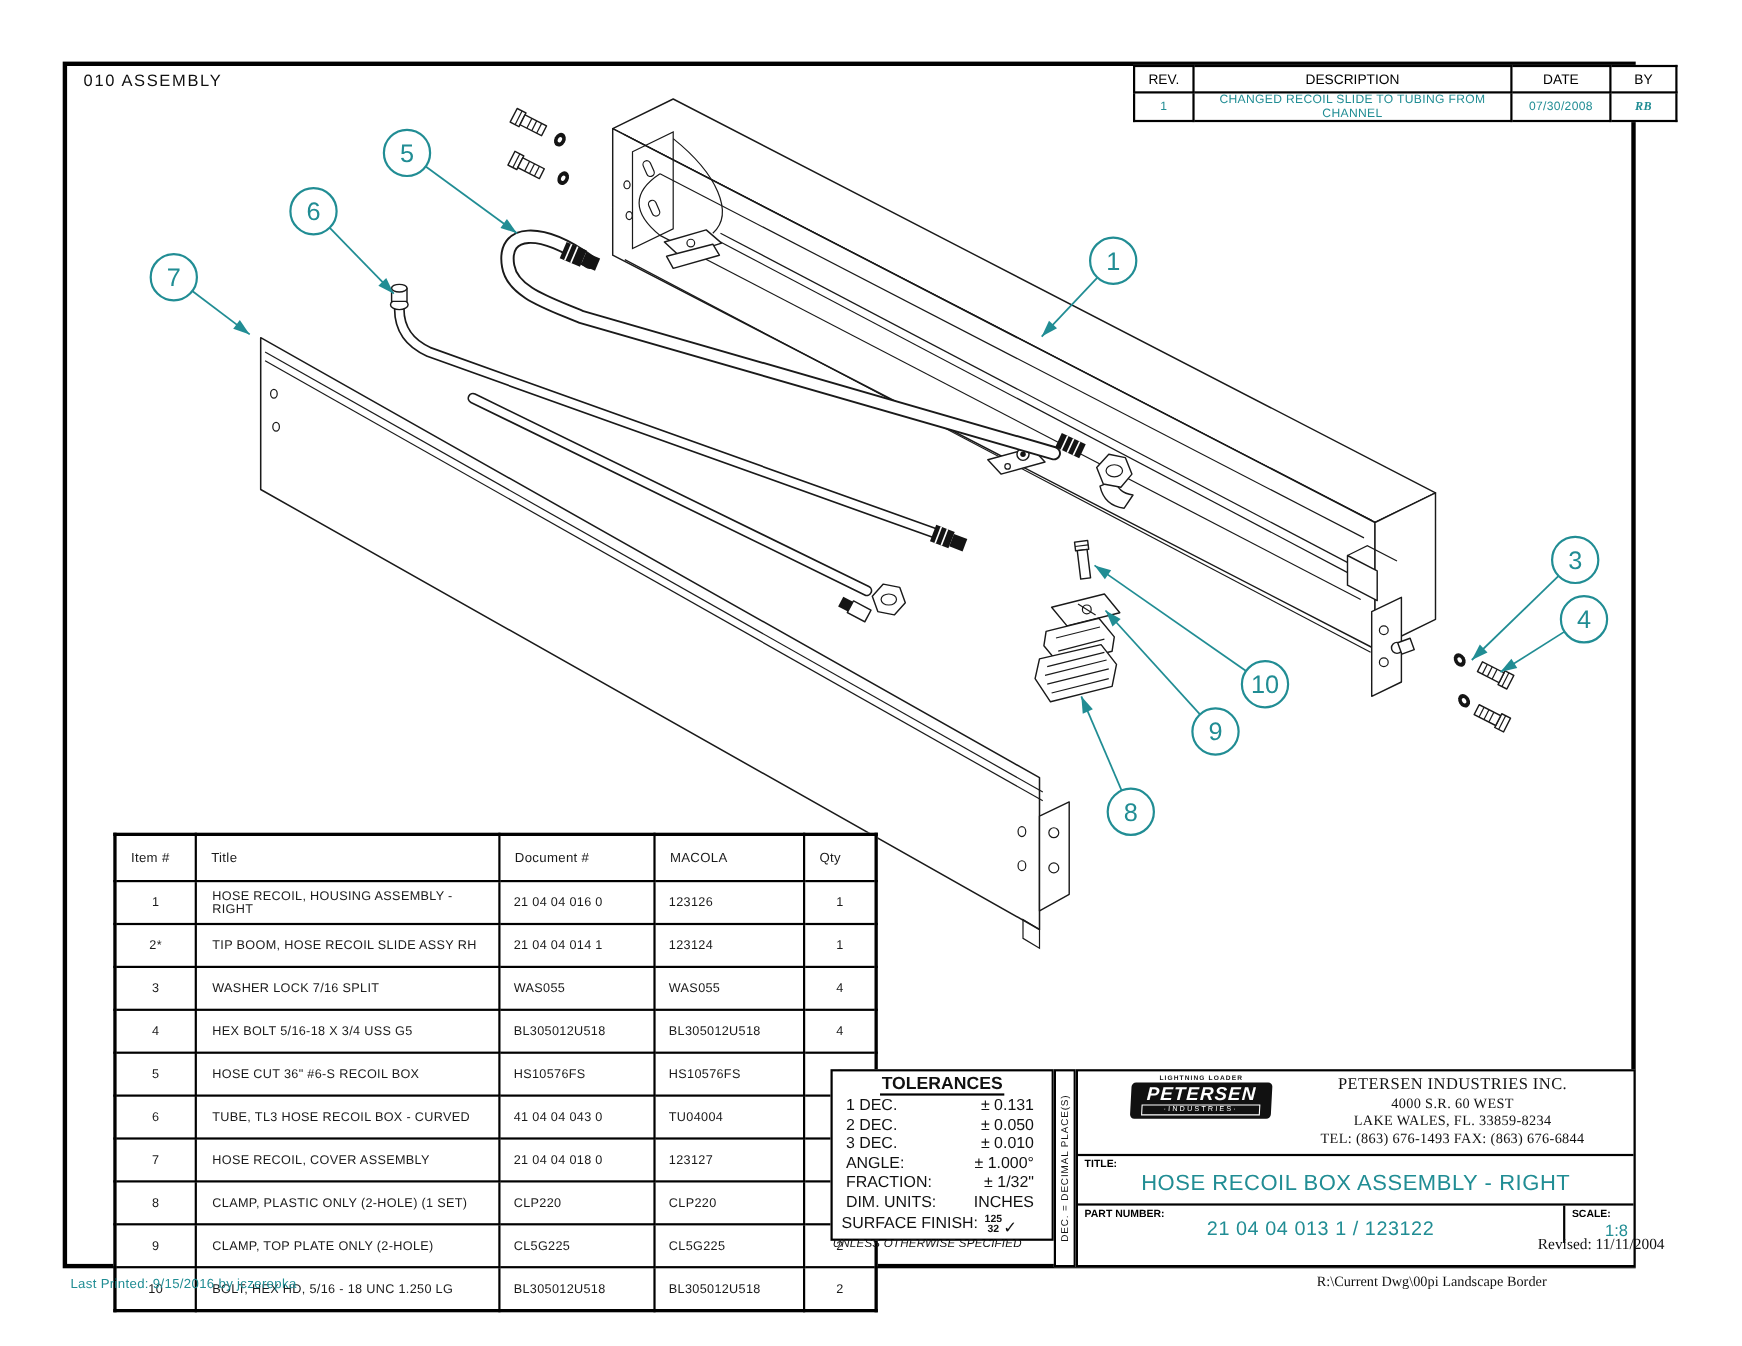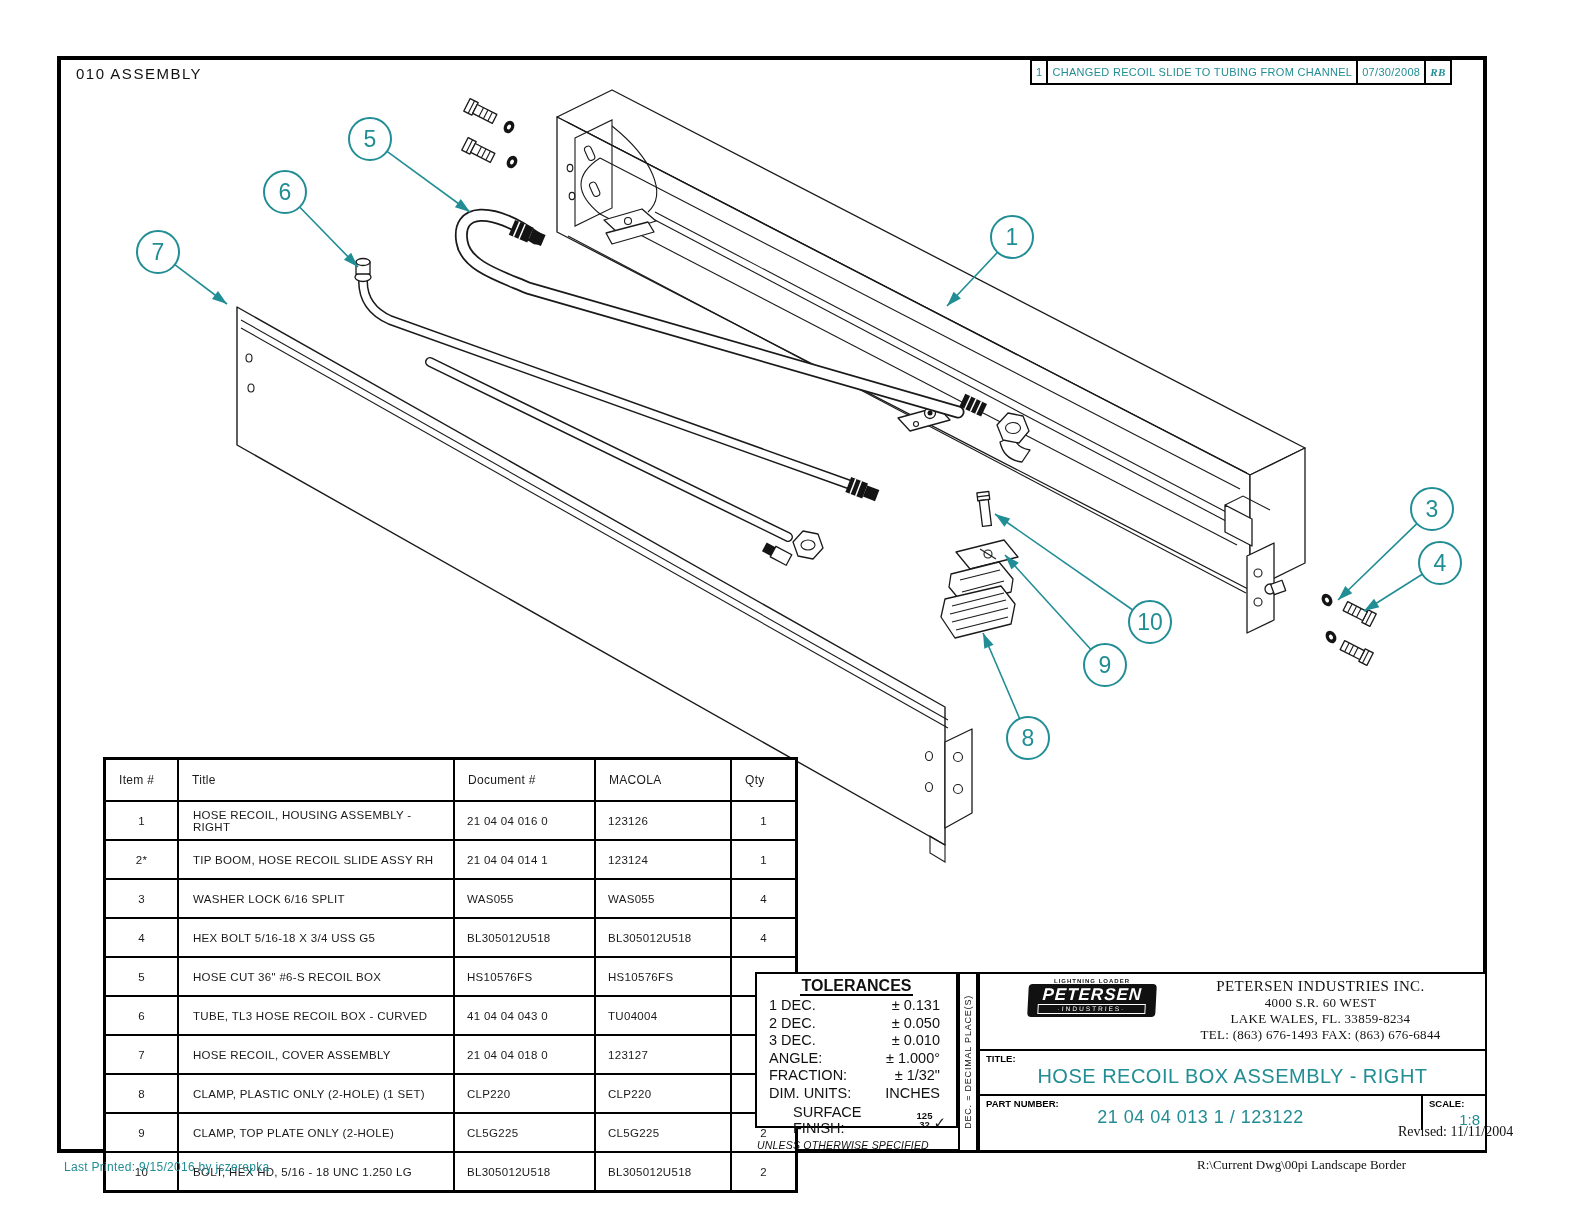--- a/index.html
+++ b/index.html
@@ -39,21 +39,21 @@
   .parts .c1{padding-left:14px;}
   .parts .c2,.parts .c3{padding-left:12px;}
   .parts{border:3px solid #000;}
   
   .tolbox{left:755px;top:972px;width:203px;height:156px;border:2.5px solid #000;box-sizing:border-box;background:#fff;z-index:4;}
   .tol-title{text-align:center;font-size:16px;font-weight:bold;margin-top:3px;}
   .tol-title span{border-bottom:2px solid #000;padding:0 2px;}
   .tol-rows{margin-top:2px;}
   .tol-row{display:flex;justify-content:space-between;padding:0 16px 0 12px;font-size:14.5px;line-height:17.5px;}
   .tol-row .v{white-space:nowrap;}
-  .sf-row{display:flex;align-items:center;padding:2px 10px 0 8px;font-size:14.5px;margin-left:28px;}
+  .sf-row{display:flex;align-items:flex-start;padding:2px 10px 0 8px;font-size:14.5px;}
   .sf-frac{display:inline-flex;flex-direction:column;font-size:9.5px;line-height:9px;font-weight:bold;margin-left:6px;text-align:center;}
   .sf-check{font-size:15px;margin-left:1px;transform:translateY(3px);}
   .tol-foot{font-size:10.5px;font-style:italic;text-align:left;margin-top:3px;letter-spacing:.2px;}
   
   .decstrip{left:958px;top:972px;width:20px;height:180px;border:2.5px solid #000;box-sizing:border-box;background:#fff;z-index:4;display:flex;align-items:center;justify-content:center;}
   .decstrip span{writing-mode:vertical-rl;transform:rotate(180deg);font-size:9px;letter-spacing:.8px;white-space:nowrap;}
   
   .tblock{left:978px;top:972px;width:509px;height:180px;border:2.5px solid #000;box-sizing:border-box;background:#fff;z-index:4;}
   .tb-row1{position:absolute;left:0;top:0;width:100%;height:75px;}
   .tb-row2{position:absolute;left:0;top:75px;width:100%;height:45px;border-top:2px solid #000;box-sizing:border-box;}
@@ -311,20 +311,26 @@
       <circle cx="1150" cy="622" r="21"></circle>
       <text x="1150" y="630" text-anchor="middle">10</text>
     </g>
 </svg>
 
 <div class="abs page-border"></div>
 <div class="abs asm-label">010  ASSEMBLY</div>
 
 <table class="abs rev-table">
   <tbody>
+      <tr class="hdr">
+    <td style="width:44px">REV.</td>
+    <td style="width:279px">DESCRIPTION</td>
+    <td style="width:80px">DATE</td>
+    <td style="width:50px">BY</td>
+  </tr>
   <tr class="data">
     <td>1</td>
     <td>CHANGED RECOIL SLIDE TO TUBING FROM CHANNEL</td>
     <td>07/30/2008</td>
     <td class="script">RB</td>
   </tr>
 </tbody>
   </table>
 
 <table class="abs parts">
@@ -347,21 +353,21 @@
       </tr>
       <tr>
         <td class="c0">2*</td>
         <td class="c1">TIP BOOM, HOSE RECOIL SLIDE ASSY RH</td>
         <td class="c2">21 04 04 014 1</td>
         <td class="c3">123124</td>
         <td class="c4">1</td>
       </tr>
       <tr>
         <td class="c0">3</td>
-        <td class="c1">WASHER LOCK 6/16 SPLIT</td>
+        <td class="c1">WASHER LOCK 7/16 SPLIT</td>
         <td class="c2">WAS055</td>
         <td class="c3">WAS055</td>
         <td class="c4">4</td>
       </tr>
       <tr>
         <td class="c0">4</td>
         <td class="c1">HEX BOLT 5/16-18 X 3/4 USS G5</td>
         <td class="c2">BL305012U518</td>
         <td class="c3">BL305012U518</td>
         <td class="c4">4</td>

